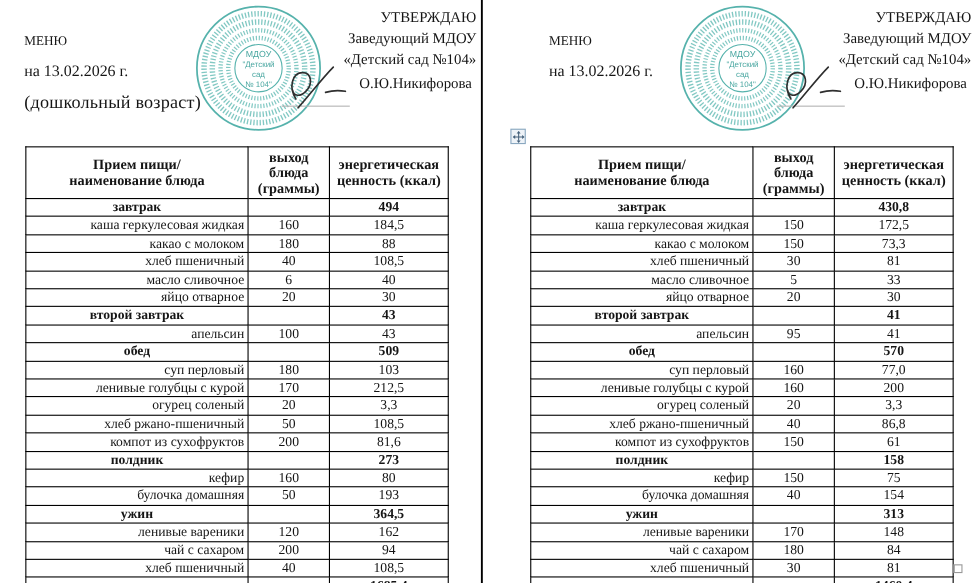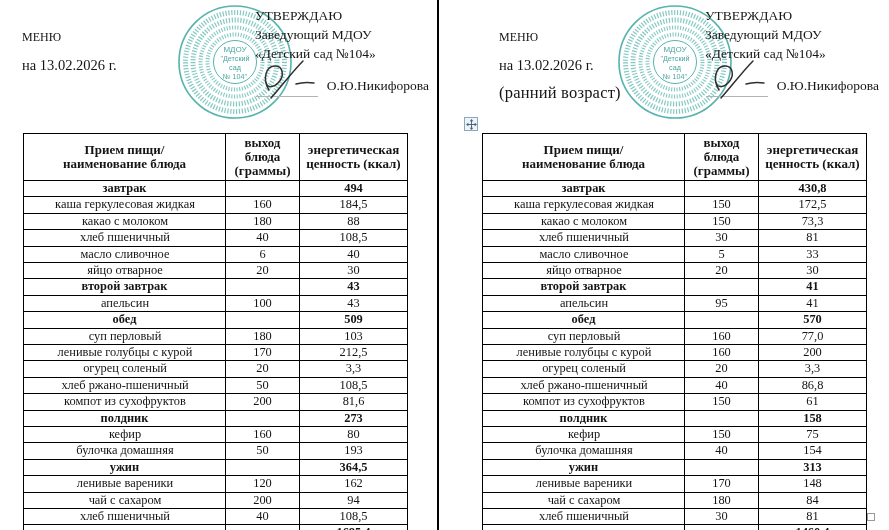--- a/index.html
+++ b/index.html
@@ -13,25 +13,25 @@
 
   
   .menu-block { position:absolute; top:30px; }
   .page--left  .menu-block { left:22px; }
   .page--right .menu-block { left:60px; }
   .menu-title { font-size:12px; }
   .menu-date  { font-size:14.5px; margin-top:12px; }
   .menu-age   { font-size:16.5px; margin-top:9px; letter-spacing:.2px; }
 
   
-  .approve-block { position:absolute; top:6px; width:178px; text-align:left;
+  .approve-block { position:absolute; top:6px; width:178px; text-align:right;
     font-size:13.5px; line-height:19px; }
   .page--left  .approve-block { right:4px; }
   .page--right .approve-block { right:6px; }
-  .sig-row { position:absolute; top:57px; display:flex; align-items:flex-end; }
+  .sig-row { position:absolute; top:57px; display:flex; align-items:center; }
   .page--left  .sig-row { right:8px; }
   .page--right .sig-row { right:10px; }
   .sig-wrap { position:relative; width:64px; height:46px; margin-right:7px; }
   .sig-wrap svg { position:absolute; left:0; top:0; }
   .sig-line { position:absolute; left:0; bottom:6px; width:62px;
     border-bottom:1px solid #b3b3b3; }
   .sig-name { font-size:13.5px; padding-bottom:9px; }
 
   
   .stamp { position:absolute; top:4px; width:116px; height:116px; opacity:.88; }
@@ -47,41 +47,42 @@
 
   
   .menu-table { position:absolute; top:133px; border-collapse:collapse;
     table-layout:fixed; }
   .page--left  .menu-table { left:23px; }
   .page--right .menu-table { left:43px; }
   .menu-table td { border:1px solid #000; font-size:12.4px; height:14px;
     line-height:1.08; padding:1px 3px; vertical-align:middle; text-align:center; }
   .menu-table thead td { font-weight:bold; font-size:13px; white-space:pre-line;
     height:47px; padding:2px; }
-  .menu-table tr.item td.c-name { text-align:center; padding-left:4px; }
+  .menu-table tr.item td.c-name { text-align:right; padding-left:4px; }
   .menu-table tr.section td { font-weight:bold; }
 
   
   .move-handle { position:absolute; top:117px; width:14px; height:14px;
     background:#eef3f8; border:1px solid #8aa8c0; display:flex;
     align-items:center; justify-content:center; }
   .page--right .move-handle { left:25px; }
   .resize-handle { position:absolute; width:8px; height:8px; background:#fff;
     border:1px solid #999; }
   .page--right .resize-handle { left:428px; top:513px; }
 </style>
 </head>
 <body>
 
 <div class="sheet">
 
   <div class="page page--left">
     <div class="menu-block">
       <div class="menu-title">МЕНЮ</div>
       <div class="menu-date">на 13.02.2026 г.</div>
+      <div class="menu-age">(дошкольный возраст)</div>
     </div>
 
     <svg class="stamp" viewBox="0 0 116 116">
       <circle class="s-solid" cx="58" cy="58" r="56"></circle>
       <circle class="s-text" cx="58" cy="58" r="49.5"></circle>
       <circle class="s-text" cx="58" cy="58" r="42"></circle>
       <circle class="s-text2" cx="58" cy="58" r="34.5"></circle>
       <circle class="s-text2" cx="58" cy="58" r="27.5"></circle>
       <circle class="s-thin" cx="58" cy="58" r="21.5"></circle>
       <text x="58" y="48">МДОУ</text>
@@ -262,21 +263,20 @@
         </tbody>
     </table>
   </div>
 
   <div class="divider"></div>
 
   <div class="page page--right">
     <div class="menu-block">
       <div class="menu-title">МЕНЮ</div>
       <div class="menu-date">на 13.02.2026 г.</div>
-      <div class="menu-age">(ранний возраст)</div>
     </div>
 
     <svg class="stamp" viewBox="0 0 116 116">
       <circle class="s-solid" cx="58" cy="58" r="56"></circle>
       <circle class="s-text" cx="58" cy="58" r="49.5"></circle>
       <circle class="s-text" cx="58" cy="58" r="42"></circle>
       <circle class="s-text2" cx="58" cy="58" r="34.5"></circle>
       <circle class="s-text2" cx="58" cy="58" r="27.5"></circle>
       <circle class="s-thin" cx="58" cy="58" r="21.5"></circle>
       <text x="58" y="48">МДОУ</text>

